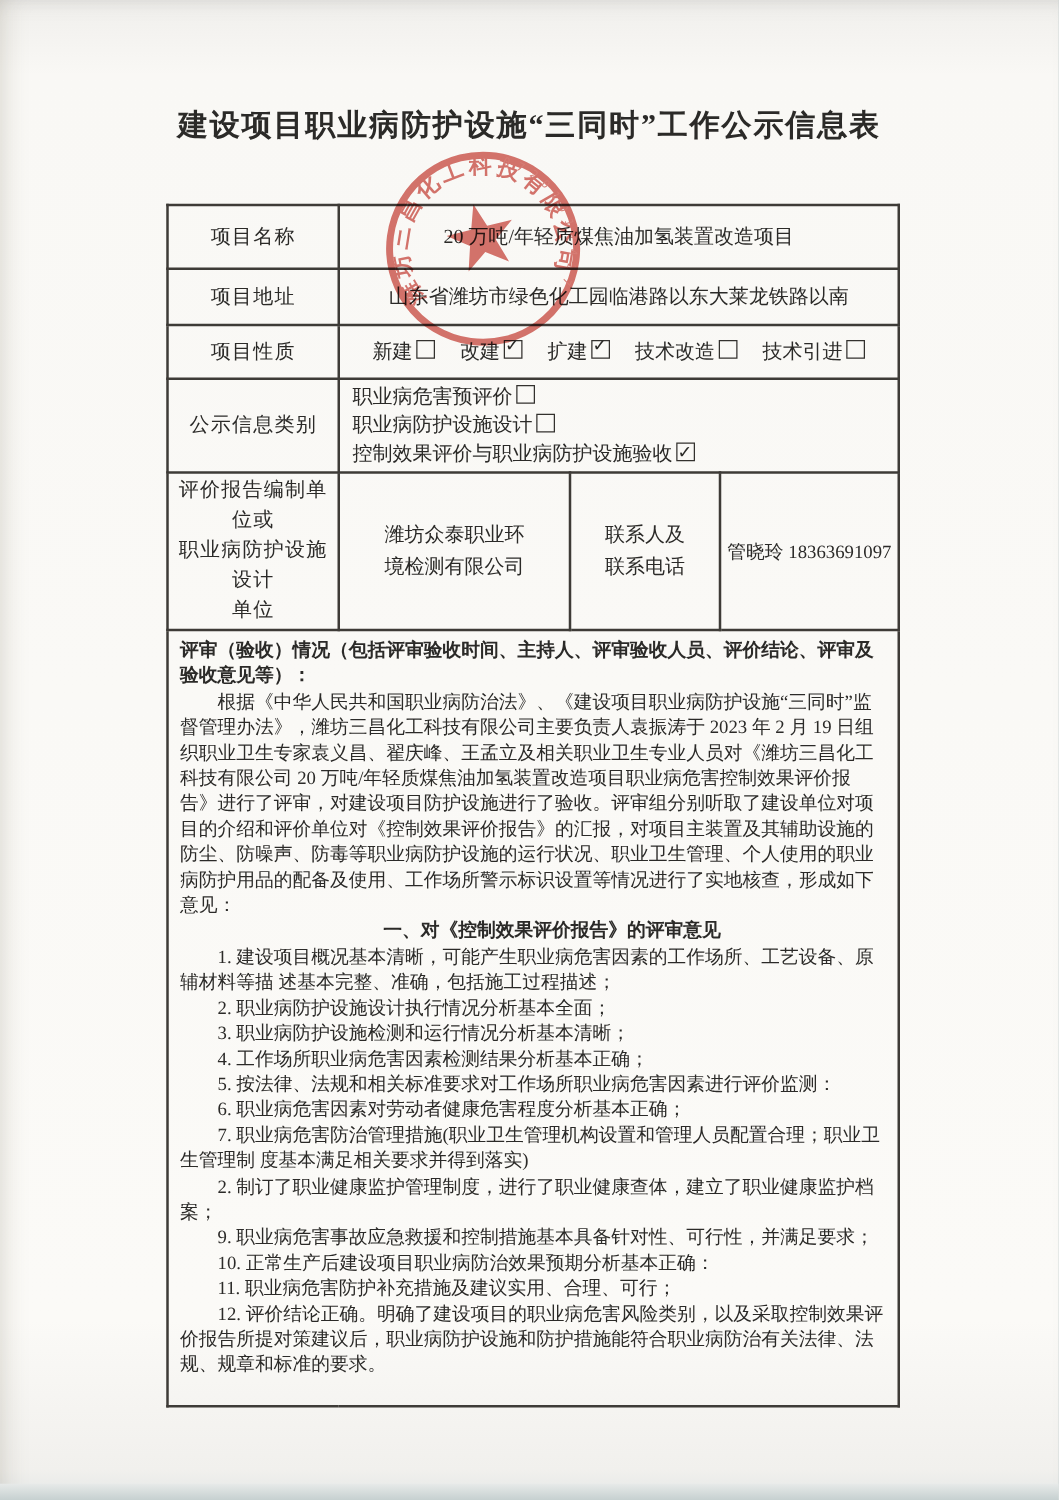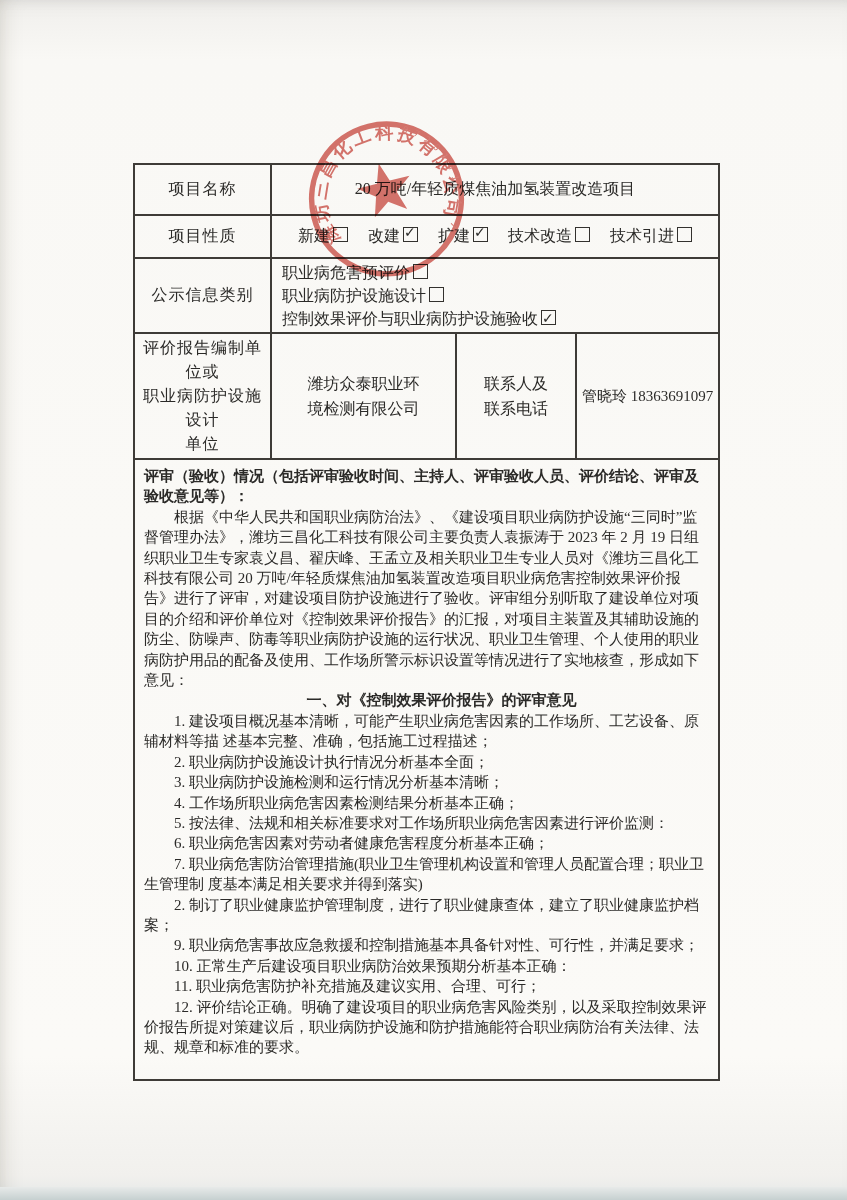--- a/index.html
+++ b/index.html
@@ -64,20 +64,21 @@
   .seal-text{ fill:#cf564e; font-size:18px; font-weight:bold; letter-spacing:3px;
     font-family:"Liberation Serif","DejaVu Serif",serif; }
   .seal-code{ fill:#d3645c; font-size:9px; letter-spacing:6px;
     font-family:"DejaVu Sans Mono",monospace; }
 </style>
 </head>
 <body>
 
 <div class="page">
 
+  <h1 class="doc-title">建设项目职业病防护设施“三同时”工作公示信息表</h1>
 
   <svg class="stamp" viewBox="0 0 180 180" aria-hidden="true">
     <defs>
       <path id="arcTop" d="M 38.04 122 A 60 60 0 1 1 141.96 122" fill="none"></path>
       <path id="arcRight" d="M 107.6 26.3 A 68 68 0 0 1 113.3 155.9" fill="none"></path>
     </defs>
     <circle class="seal-stroke" cx="90" cy="92" r="74"></circle>
     <polygon class="seal-fill" points="91,56 97.5,75.1 117.6,75.3 101.5,87.4 107.5,106.7 91,95 74.5,106.7 80.5,87.4 64.4,75.3 84.5,75.1"></polygon>
     <text class="seal-text"><textPath href="#arcTop" startOffset="3">潍坊三昌化工科技有限公司</textPath></text>
     <text class="seal-code"><textPath href="#arcRight" startOffset="14">07201017427</textPath></text>
@@ -90,20 +91,24 @@
         <col style="width:120px">
         <col style="width:143px">
     </colgroup>
 
     <tbody>
         <tr class="r1">
       <td class="lbl">项目名称</td>
       <td colspan="3">20 万吨/年轻质煤焦油加氢装置改造项目</td>
     </tr>
 
+    <tr class="r2">
+      <td class="lbl">项目地址</td>
+      <td colspan="3">山东省潍坊市绿色化工园临港路以东大莱龙铁路以南</td>
+    </tr>
 
     <tr class="r3">
       <td class="lbl">项目性质</td>
       <td colspan="3" class="nature">
         <span class="opt"><span>新建</span><span class="checkbox"><span class="mark"></span></span></span>
         <span class="opt"><span>改建</span><span class="checkbox"><span class="mark">✓</span></span></span>
         <span class="opt"><span>扩建</span><span class="checkbox"><span class="mark">✓</span></span></span>
         <span class="opt"><span>技术改造</span><span class="checkbox"><span class="mark"></span></span></span>
         <span class="opt"><span>技术引进</span><span class="checkbox"><span class="mark"></span></span></span>
       </td>

